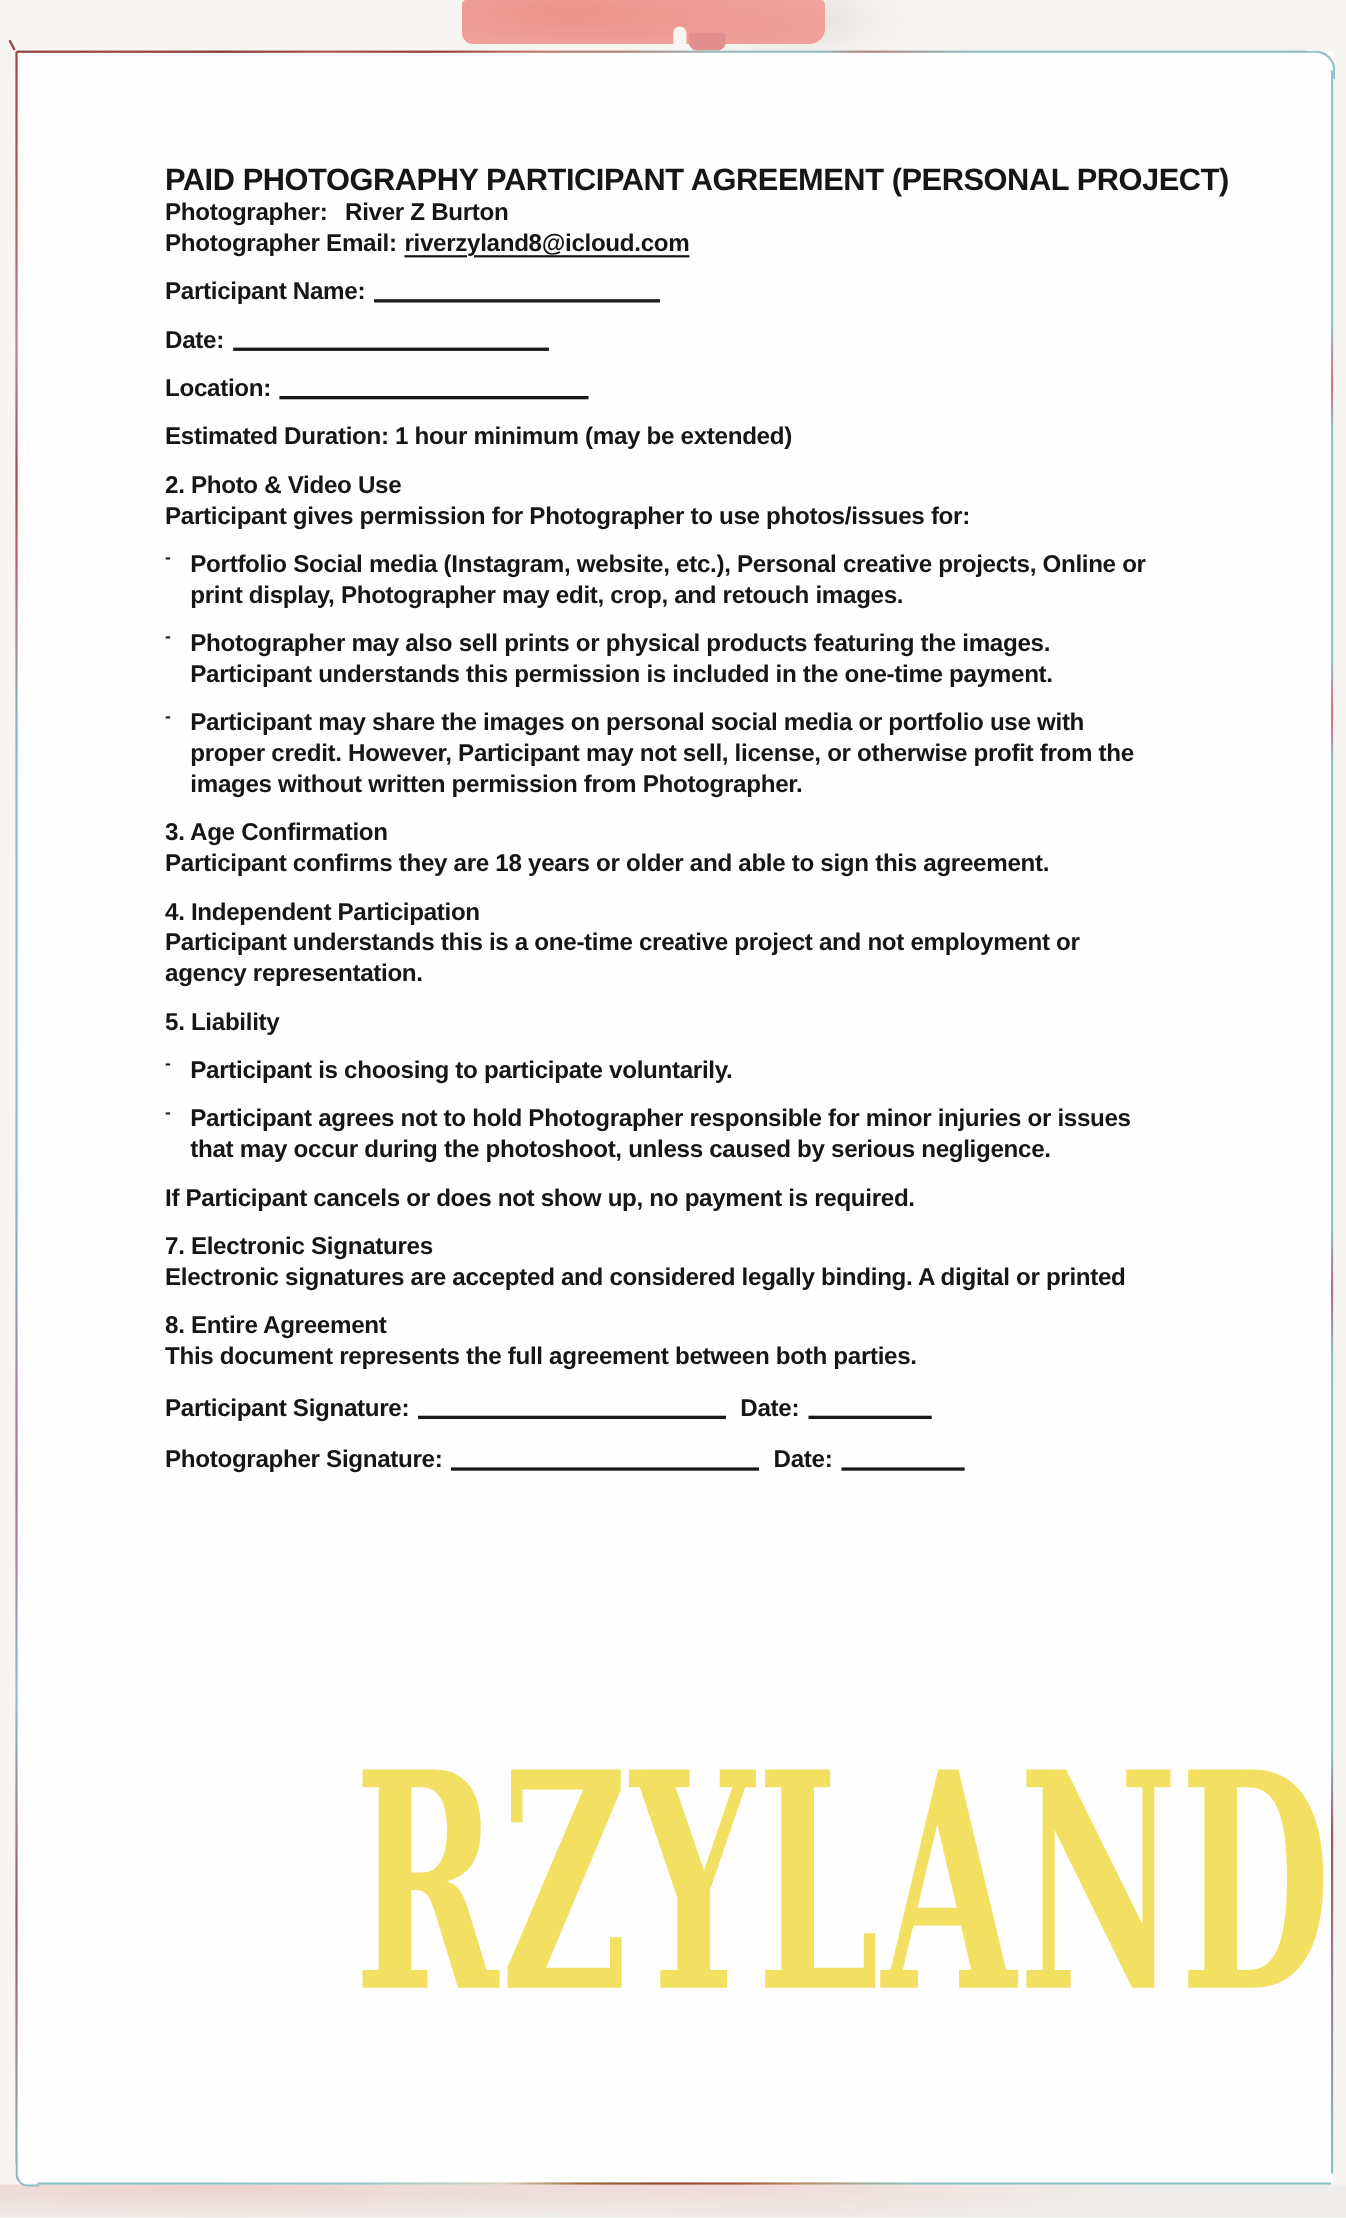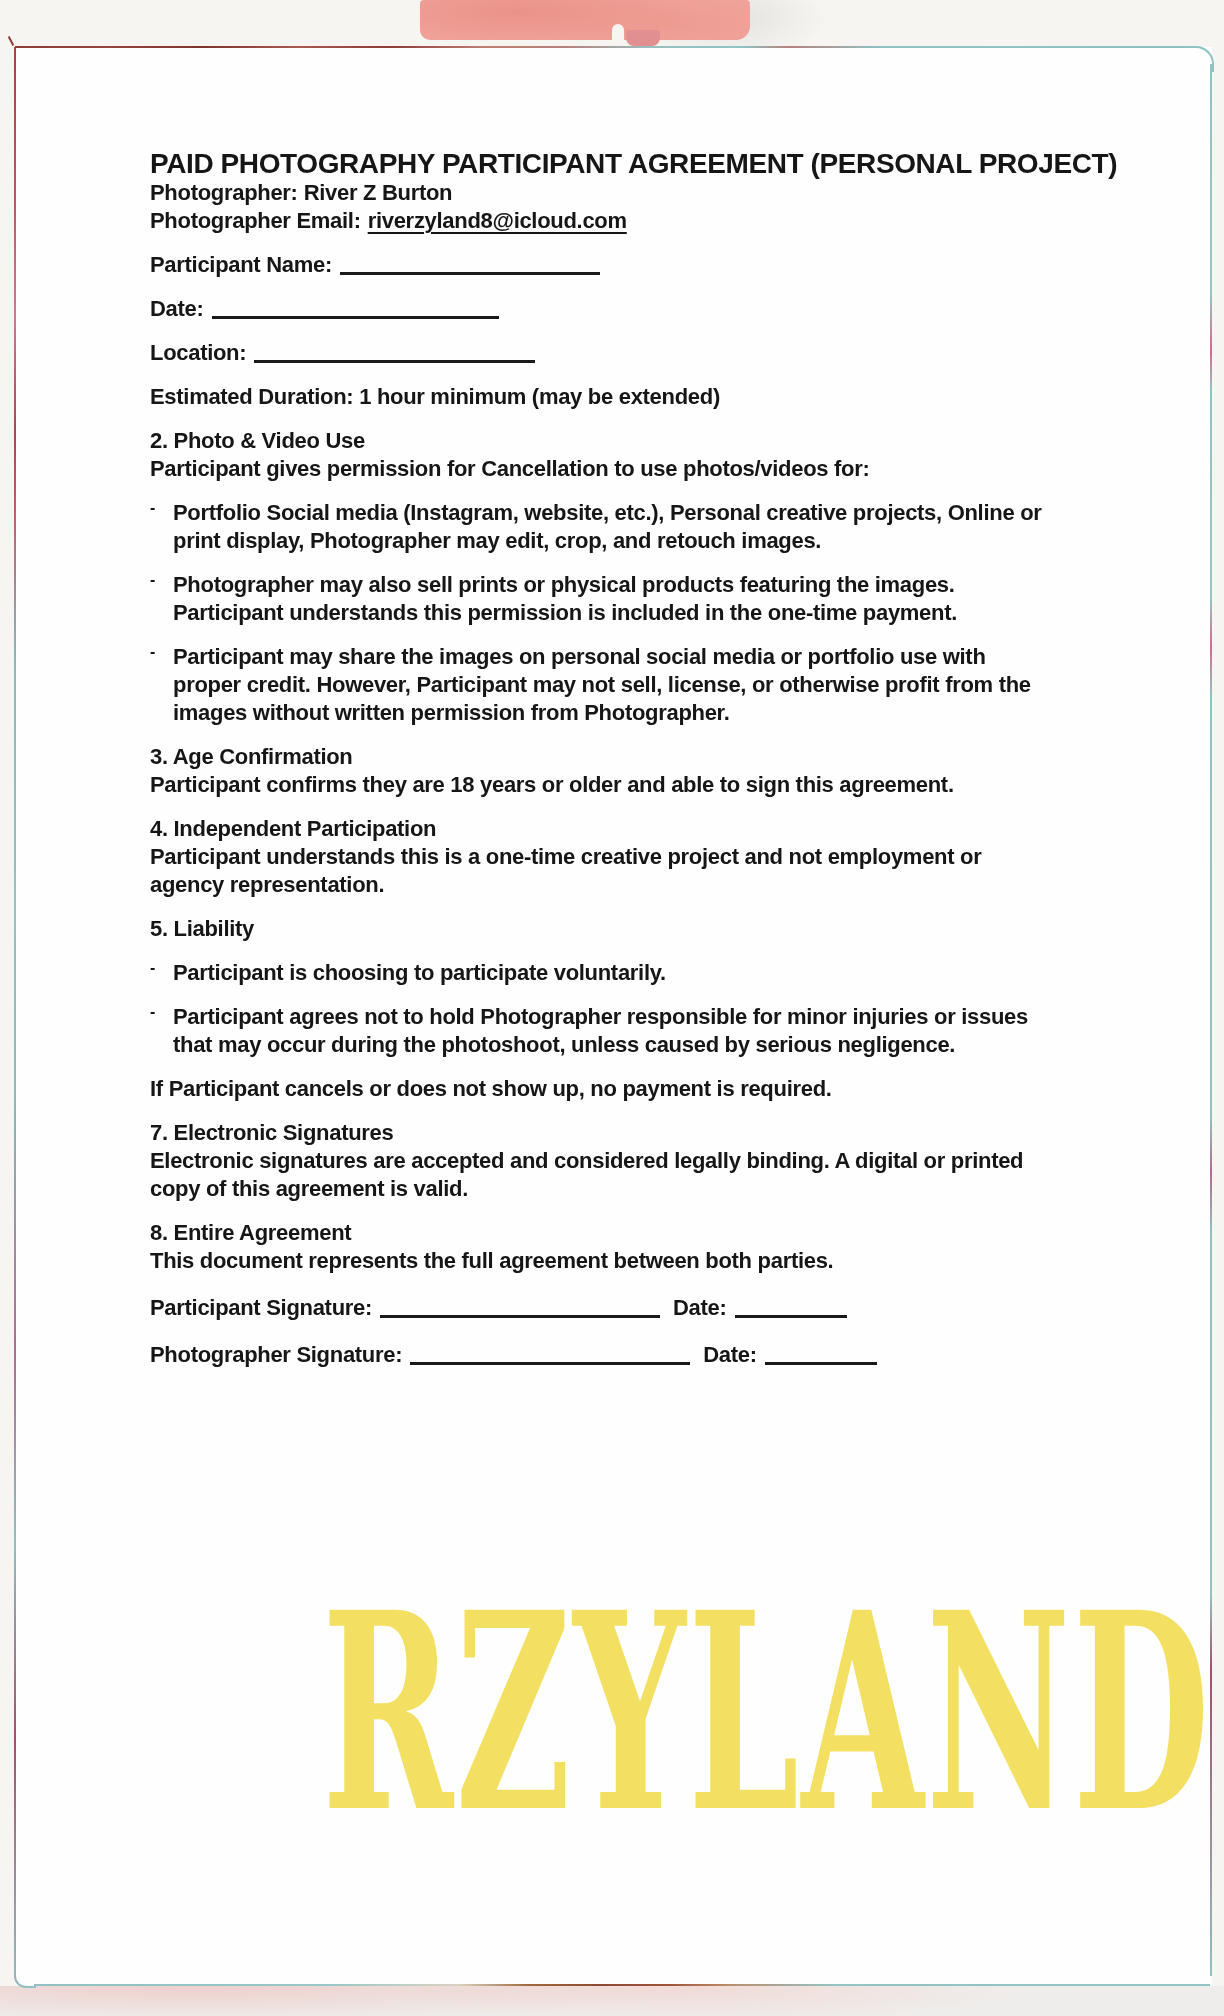--- a/index.html
+++ b/index.html
@@ -29,21 +29,21 @@
     font-size:28px;line-height:30px;letter-spacing:-0.4px;
     margin:0;white-space:nowrap;font-weight:700;
   }
   .line{font-size:22px;line-height:28px;letter-spacing:-0.3px;white-space:nowrap;}
   .email-val{
     text-decoration:underline;
     text-decoration-thickness:2px;
     text-underline-offset:4px;
     margin-left:7px;
   }
-  .val{margin-left:6px;}
+  .val{margin-left:16px;}
   .field-row{margin-top:16px;}
   .dur-row{margin-top:16px;}
   .section{margin-top:16px;}
   .bullet{display:flex;margin-top:16px;}
   .dash{width:23px;flex:none;}
   .blank{
     display:inline-block;height:0;
     border-bottom:3px solid #1a1a1a;
     margin-left:8px;vertical-align:-3px;
   }
@@ -159,21 +159,21 @@
 
       <div class="line field-row"><span>Date:</span><span class="blank w-date"></span></div>
 
       <div class="line field-row"><span>Location:</span><span class="blank w-loc"></span></div>
 
       <div class="line dur-row">Estimated Duration: 1 hour minimum (may be extended)</div>
 
       <div>
           <div class="section">
             <div class="line">2. Photo &amp; Video Use</div>
-            <div class="line">Participant gives permission for Cancellation to use photos/videos for:</div>
+            <div class="line">Participant gives permission for Photographer to use photos/issues for:</div>
             <div class="bullet">
               <span class="dash">-</span>
               <div>
                 <div class="line">Portfolio Social media (Instagram, website, etc.), Personal creative projects, Online or</div>
                 <div class="line">print display, Photographer may edit, crop, and retouch images.</div>
               </div>
             </div>
             <div class="bullet">
               <span class="dash">-</span>
               <div>
@@ -214,21 +214,20 @@
                 <div class="line">that may occur during the photoshoot, unless caused by serious negligence.</div>
               </div>
             </div>
           </div>
           <div class="section">
             <div class="line">If Participant cancels or does not show up, no payment is required.</div>
           </div>
           <div class="section">
             <div class="line">7. Electronic Signatures</div>
             <div class="line">Electronic signatures are accepted and considered legally binding. A digital or printed</div>
-            <div class="line">copy of this agreement is valid.</div>
           </div>
           <div class="section">
             <div class="line">8. Entire Agreement</div>
             <div class="line">This document represents the full agreement between both parties.</div>
           </div>
         </div>
 
       <div class="line sig-row"><span>Participant Signature:</span><span class="blank w-sig"></span><span class="datelab">Date:</span><span class="blank w-sigdate"></span></div>
 
       <div class="line sig-row"><span>Photographer Signature:</span><span class="blank w-sig"></span><span class="datelab">Date:</span><span class="blank w-sigdate"></span></div>

